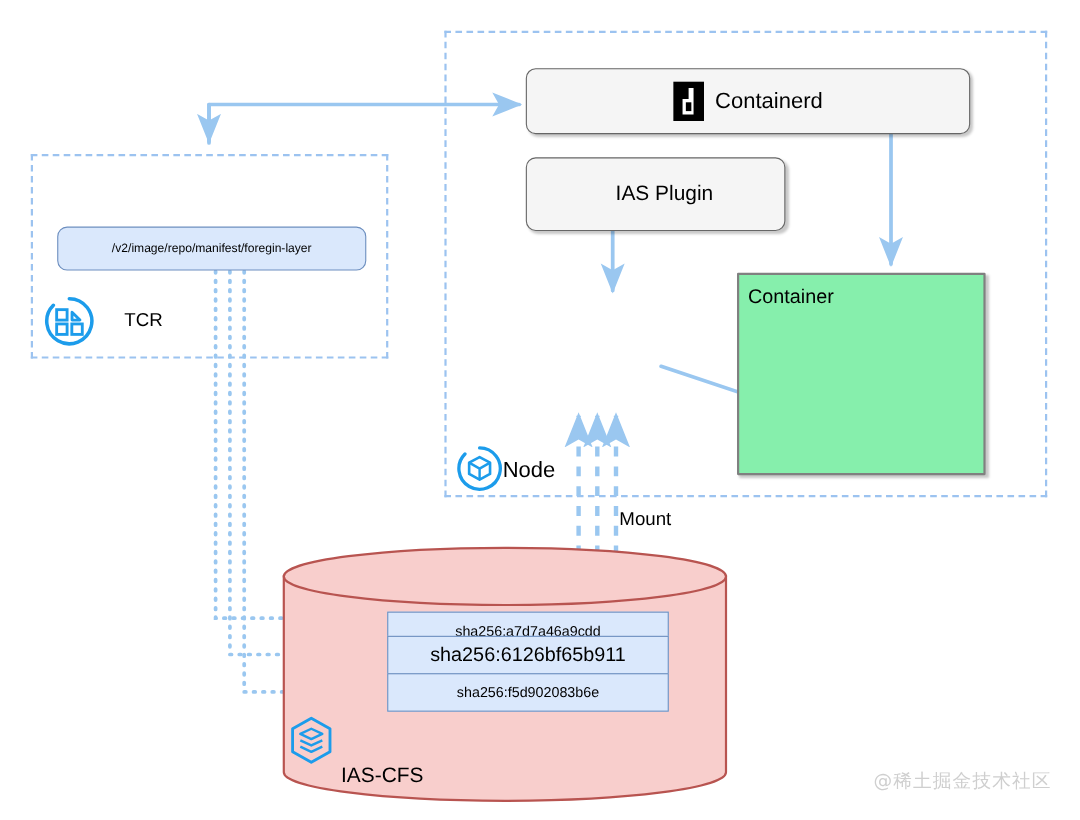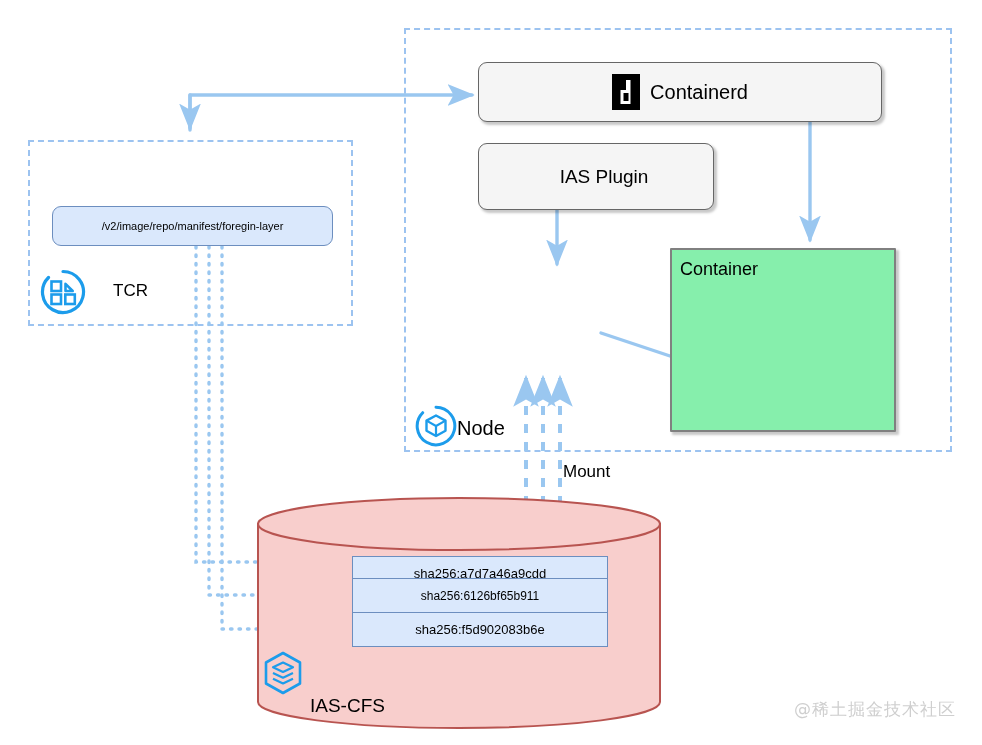--- a/index.html
+++ b/index.html
@@ -186,21 +186,21 @@
   <svg class="layer" viewBox="0 0 982 745" xmlns="http://www.w3.org/2000/svg">
     <path d="M258,524 L258,702 A201,26 0 0 0 660,702 L660,524 Z" fill="#f8cecc" stroke="#b85450" stroke-width="2"></path>
     <ellipse cx="459" cy="524" rx="201" ry="26" fill="#f8cecc" stroke="#b85450" stroke-width="2"></ellipse>
   </svg>
 
   <div style="position:absolute; left:352px; top:544px; width:256px; height:104px;">
     <div class="node-box blue-row" style="left:0px; top:0px; width:256px; height:35px;margin-top:12px;">
       <span style="font-size:13px;">sha256:a7d7a46a9cdd</span>
     </div>
     <div class="node-box blue-row" style="left:0px; top:34px; width:256px; height:35px;">
-      <span style="font-size:12px;">sha256:6126bf65b911</span>
+      <span style="font-size:18px;">sha256:6126bf65b911</span>
     </div>
     <div class="node-box blue-row" style="left:0px; top:68px; width:256px; height:35px;">
       <span style="font-size:13px;">sha256:f5d902083b6e</span>
     </div>
   </div>
 
   <span class="icon-wrap" style="left:260px; top:650px; width:46px; height:46px;">
     <svg width="46" height="46" viewBox="0 0 46 46" xmlns="http://www.w3.org/2000/svg">
       <path d="M23 3 L40 12.5 L40 33.5 L23 43 L6 33.5 L6 12.5 Z" fill="none" stroke="#1c9ceb" stroke-width="2.6" stroke-linejoin="round"></path>
       <path d="M23 12.5 L33 17.2 L23 21.9 L13 17.2 Z" fill="none" stroke="#1c9ceb" stroke-width="2.2" stroke-linejoin="round"></path>

